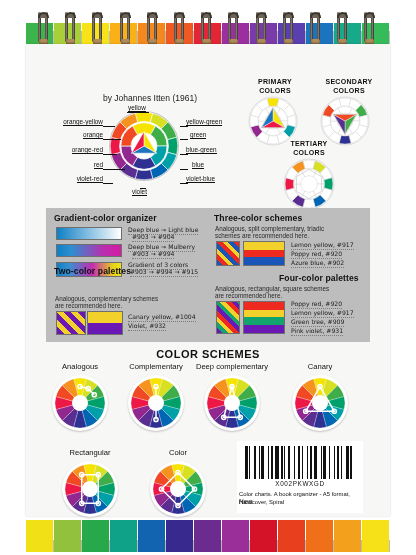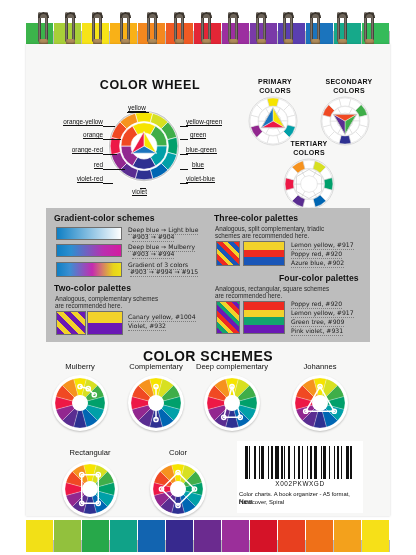--- a/index.html
+++ b/index.html
@@ -41,21 +41,21 @@
   .lead{position:absolute;height:1px;background:#111;}
 
   
   .panel{position:absolute;left:46px;top:208px;width:324px;height:134px;background:#bdbdbd;}
   .pan-h{position:absolute;font-size:8.6px;font-weight:bold;color:#111;letter-spacing:.1px;}
   .pan-note{position:absolute;font-size:6.3px;color:#2a2a2a;line-height:7.4px;}
   .sw{position:absolute;border:1px solid #6f6f6f;box-sizing:border-box;}
   .hand{position:absolute;font-size:6.1px;color:#1c1c1c;font-family:"DejaVu Sans",sans-serif;white-space:nowrap;border-bottom:1px dotted #7b7b7b;padding-bottom:1px;}
 
   
-  .cs-title{position:absolute;left:46px;top:348px;width:324px;text-align:center;font-weight:bold;font-size:14px;letter-spacing:.5px;color:#111;}
+  .cs-title{position:absolute;left:46px;top:348px;width:324px;text-align:center;font-weight:bold;font-size:11px;letter-spacing:.5px;color:#111;}
   .cs{position:absolute;}
   .cs .cap{position:absolute;top:0;left:50%;transform:translateX(-50%);font-size:7.6px;color:#111;white-space:nowrap;}
   .cs .disc{position:absolute;top:13px;left:0;width:56px;height:56px;border-radius:50%;background:#fff;box-shadow:0 1px 2px rgba(0,0,0,.22);}
   .cs .wl{position:absolute;left:3px;top:3px;width:50px;height:50px;border-radius:50%;overflow:hidden;}
   .cs .hub{position:absolute;left:20px;top:20px;width:16px;height:16px;border-radius:50%;background:#fff;}
   .ov{position:absolute;left:3px;top:3px;width:50px;height:50px;}
 
   
   .bc-box{position:absolute;left:237px;top:441px;width:126px;height:72px;background:#fff;}
   .bars{position:absolute;left:245px;top:446px;width:110px;height:33px;display:flex;align-items:stretch;}
@@ -163,21 +163,21 @@
           <i class="l"></i>
           <i class="r"></i>
           <b></b>
           <s></s>
         </div>
       </div>
   </div>
 
   <div class="page-face"></div>
 
-  <div class="wheel-title">COLOR WHEEL</div>
+  <div class="wheel-sub">by Johannes Itten (1961)</div>
 
   <div class="wheel" id="mainwheel" style="left:108px;top:110px;width:72px;height:72px;"><svg viewBox="0 0 100 100" width="100%" height="100%">
         <path d="M50 50 m-50 0 a50 50 0 1 0 100 0 a50 50 0 1 0 -100 0" fill="#ffffff"></path>
         <path d="M37.83550488018152 4.601486164413792 A47 47 0 0 1 62.164495119818476 4.601486164413792 L58.7998475334857 17.15852190617168 A34 34 0 0 0 41.20015246651429 17.15852190617168 Z" fill="#f6e400" stroke="#ffffff" stroke-width="0.8"></path>
         <path d="M62.164495119818476 4.601486164413792 A47 47 0 0 1 83.23401871576775 16.765981284232268 L74.04163056034261 25.958369439657385 A34 34 0 0 0 58.7998475334857 17.15852190617168 Z" fill="#d7e021" stroke="#ffffff" stroke-width="0.8"></path>
         <path d="M83.23401871576775 16.765981284232268 A47 47 0 0 1 95.39851383558621 37.835504880181524 L82.84147809382833 41.2001524665143 A34 34 0 0 0 74.04163056034261 25.958369439657385 Z" fill="#3fae49" stroke="#ffffff" stroke-width="0.8"></path>
         <path d="M95.39851383558621 37.835504880181524 A47 47 0 0 1 95.39851383558621 62.164495119818476 L82.84147809382833 58.7998475334857 A34 34 0 0 0 82.84147809382833 41.2001524665143 Z" fill="#00a06b" stroke="#ffffff" stroke-width="0.8"></path>
         <path d="M95.39851383558621 62.164495119818476 A47 47 0 0 1 83.23401871576775 83.23401871576773 L74.04163056034261 74.04163056034261 A34 34 0 0 0 82.84147809382833 58.7998475334857 Z" fill="#00a0a8" stroke="#ffffff" stroke-width="0.8"></path>
         <path d="M83.23401871576775 83.23401871576773 A47 47 0 0 1 62.164495119818476 95.39851383558621 L58.7998475334857 82.84147809382833 A34 34 0 0 0 74.04163056034261 74.04163056034261 Z" fill="#0066b3" stroke="#ffffff" stroke-width="0.8"></path>
         <path d="M62.164495119818476 95.39851383558621 A47 47 0 0 1 37.83550488018152 95.39851383558621 L41.20015246651429 82.84147809382833 A34 34 0 0 0 58.7998475334857 82.84147809382833 Z" fill="#2e3192" stroke="#ffffff" stroke-width="0.8"></path>
@@ -306,45 +306,45 @@
         <path d="M64.5 24.88526329025128 A29 29 0 0 1 79 50 L66 50 A16 16 0 0 0 58 36.143593539448986 Z" fill="#ffffff" stroke="#d5d5d5" stroke-width="1"></path>
         <path d="M79 50 A29 29 0 0 1 64.5 75.11473670974871 L58 63.856406460551014 A16 16 0 0 0 66 50 Z" fill="#ffffff" stroke="#d5d5d5" stroke-width="1"></path>
         <path d="M64.5 75.11473670974871 A29 29 0 0 1 35.50000000000001 75.11473670974873 L42 63.85640646055102 A16 16 0 0 0 58 63.856406460551014 Z" fill="#ffffff" stroke="#d5d5d5" stroke-width="1"></path>
         <path d="M35.50000000000001 75.11473670974873 A29 29 0 0 1 21 50 L34 50 A16 16 0 0 0 42 63.85640646055102 Z" fill="#ffffff" stroke="#d5d5d5" stroke-width="1"></path>
         <path d="M21 50 A29 29 0 0 1 35.499999999999986 24.885263290251288 L41.99999999999999 36.143593539448986 A16 16 0 0 0 34 50 Z" fill="#ffffff" stroke="#d5d5d5" stroke-width="1"></path>
         <path d="M50 22 L74.24871130596429 36 L74.24871130596429 64 L50 78 L25.751288694035715 64 L25.75128869403572 36 Z" fill="none" stroke="#c5c5c5" stroke-width="1.3"></path>
       </svg></div>
 
   <div class="panel"></div>
 
-  <div class="pan-h" style="left:54px;top:213px;">Gradient-color schemes</div>
+  <div class="pan-h" style="left:54px;top:213px;">Gradient-color organizer</div>
 
   <div class="sw" style="left:56px;top:227px;width:66px;height:13px;background:linear-gradient(90deg,#0f7fc4,#ffffff);"></div>
   <div class="hand" style="left:128px;top:226px;">Deep blue → Light blue</div>
   <div class="hand" style="left:132px;top:233px;">#903 → #904</div>
 
   <div class="sw" style="left:56px;top:244px;width:66px;height:13px;background:linear-gradient(90deg,#0f7fc4,#2d8fd0 22%,#b92fb0 72%,#d41ba0);"></div>
   <div class="hand" style="left:128px;top:243px;">Deep blue → Mulberry</div>
   <div class="hand" style="left:132px;top:250px;">#903 → #994</div>
 
   <div class="sw" style="left:56px;top:262px;width:66px;height:15px;background:linear-gradient(90deg,#0f7fc4,#3b8fd2 20%,#c42bb0 55%,#e7d41a 88%,#eee01a);"></div>
   <div class="hand" style="left:128px;top:261px;">Gradient of 3 colors</div>
   <div class="hand" style="left:130px;top:268px;">#903 → #994 → #915</div>
 
-  <div class="pan-h" style="left:54px;top:283px;">Two-color palettes</div>
+  <div class="pan-h" style="left:54px;top:266px;">Two-color palettes</div>
   <div class="pan-note" style="left:55px;top:295px;">
     <span>Analogous, complementary schemes</span><br>
     <span>are recommended here.</span>
   </div>
   <div class="sw" style="left:56px;top:311px;width:30px;height:24px;background:repeating-linear-gradient(45deg,#6a18b5 0 5px,#f2d22a 5px 10px);"></div>
   <div class="sw" style="left:87px;top:311px;width:36px;height:24px;background:linear-gradient(#f2d22a 0 50%,#6a18b5 50% 100%);"></div>
   <div class="hand" style="left:128px;top:313px;">Canary yellow, #1004</div>
   <div class="hand" style="left:128px;top:322px;">Violet, #932</div>
 
-  <div class="pan-h" style="left:214px;top:213px;">Three-color palettes</div>
+  <div class="pan-h" style="left:214px;top:213px;">Three-color schemes</div>
   <div class="pan-note" style="left:215px;top:225px;">
     <span>Analogous, split complementary, triadic</span><br>
     <span>schemes are recommended here.</span>
   </div>
   <div class="sw" style="left:216px;top:241px;width:24px;height:25px;background:repeating-linear-gradient(45deg,#1956b8 0 4px,#ee2a20 4px 8px,#f2d22a 8px 12px);"></div>
   <div class="sw" style="left:243px;top:241px;width:42px;height:25px;background:linear-gradient(#f2d22a 0 33.3%,#ee2a20 33.3% 66.6%,#1956b8 66.6% 100%);"></div>
   <div class="hand" style="left:291px;top:241px;">Lemon yellow, #917</div>
   <div class="hand" style="left:291px;top:250px;">Poppy red, #920</div>
   <div class="hand" style="left:291px;top:259px;">Azure blue, #902</div>
 
@@ -356,21 +356,21 @@
   <div class="sw" style="left:216px;top:301px;width:24px;height:33px;background:repeating-linear-gradient(45deg,#6a18b5 0 4px,#12a36e 4px 8px,#f2d22a 8px 12px,#ee2a20 12px 16px);"></div>
   <div class="sw" style="left:243px;top:301px;width:42px;height:33px;background:linear-gradient(#ee2a20 0 25%,#f2d22a 25% 50%,#12a36e 50% 75%,#6a18b5 75% 100%);"></div>
   <div class="hand" style="left:291px;top:300px;">Poppy red, #920</div>
   <div class="hand" style="left:291px;top:309px;">Lemon yellow, #917</div>
   <div class="hand" style="left:291px;top:318px;">Green tree, #909</div>
   <div class="hand" style="left:291px;top:327px;">Pink violet, #931</div>
 
   <div class="cs-title">COLOR SCHEMES</div>
   <div id="schemes">
       <div class="cs" style="left: 52px; top: 362px; width: 56px;">
-        <div class="cap">Mulberry</div>
+        <div class="cap">Analogous</div>
         <div class="disc">
           <div class="wl"><svg viewBox="0 0 100 100" width="100%" height="100%">
               <path d="M37.05904774487396 1.7037086855465873 A50 50 0 0 1 62.940952255126035 1.7037086855465873 L50 50 A0 0 0 0 0 50 50 Z" fill="#f6e400" stroke="#ffffff" stroke-width="0.5"></path>
               <path d="M62.940952255126035 1.7037086855465873 A50 50 0 0 1 85.35533905932738 14.64466094067263 L50 50 A0 0 0 0 0 50 50 Z" fill="#d7e021" stroke="#ffffff" stroke-width="0.5"></path>
               <path d="M85.35533905932738 14.64466094067263 A50 50 0 0 1 98.29629131445341 37.059047744873965 L50 50 A0 0 0 0 0 50 50 Z" fill="#3fae49" stroke="#ffffff" stroke-width="0.5"></path>
               <path d="M98.29629131445341 37.059047744873965 A50 50 0 0 1 98.29629131445341 62.940952255126035 L50 50 A0 0 0 0 0 50 50 Z" fill="#00a06b" stroke="#ffffff" stroke-width="0.5"></path>
               <path d="M98.29629131445341 62.940952255126035 A50 50 0 0 1 85.35533905932738 85.35533905932738 L50 50 A0 0 0 0 0 50 50 Z" fill="#00a0a8" stroke="#ffffff" stroke-width="0.5"></path>
               <path d="M85.35533905932738 85.35533905932738 A50 50 0 0 1 62.940952255126035 98.29629131445341 L50 50 A0 0 0 0 0 50 50 Z" fill="#0066b3" stroke="#ffffff" stroke-width="0.5"></path>
               <path d="M62.940952255126035 98.29629131445341 A50 50 0 0 1 37.05904774487396 98.29629131445341 L50 50 A0 0 0 0 0 50 50 Z" fill="#2e3192" stroke="#ffffff" stroke-width="0.5"></path>
               <path d="M37.05904774487396 98.29629131445341 A50 50 0 0 1 14.64466094067263 85.35533905932738 L50 50 A0 0 0 0 0 50 50 Z" fill="#5a2d91" stroke="#ffffff" stroke-width="0.5"></path>
@@ -433,21 +433,21 @@
           <div class="hub"></div>
           <svg viewBox="0 0 100 100" class="ov" width="50" height="50">
             <path d="M50 17 L66.5 78.57883832488648 L33.50000000000001 78.57883832488648 Z" fill="none" stroke="#ffffff" stroke-width="3"></path>
             <circle cx="50" cy="17" r="4.2" fill="none" stroke="#ffffff" stroke-width="3"></circle>
             <circle cx="66.5" cy="78.57883832488648" r="4.2" fill="none" stroke="#ffffff" stroke-width="3"></circle>
             <circle cx="33.50000000000001" cy="78.57883832488648" r="4.2" fill="none" stroke="#ffffff" stroke-width="3"></circle>
           </svg>
         </div>
       </div>
       <div class="cs" style="left: 292px; top: 362px; width: 56px;">
-        <div class="cap">Johannes</div>
+        <div class="cap">Canary</div>
         <div class="disc">
           <div class="wl"><svg viewBox="0 0 100 100" width="100%" height="100%">
               <path d="M37.05904774487396 1.7037086855465873 A50 50 0 0 1 62.940952255126035 1.7037086855465873 L50 50 A0 0 0 0 0 50 50 Z" fill="#f6e400" stroke="#ffffff" stroke-width="0.5"></path>
               <path d="M62.940952255126035 1.7037086855465873 A50 50 0 0 1 85.35533905932738 14.64466094067263 L50 50 A0 0 0 0 0 50 50 Z" fill="#d7e021" stroke="#ffffff" stroke-width="0.5"></path>
               <path d="M85.35533905932738 14.64466094067263 A50 50 0 0 1 98.29629131445341 37.059047744873965 L50 50 A0 0 0 0 0 50 50 Z" fill="#3fae49" stroke="#ffffff" stroke-width="0.5"></path>
               <path d="M98.29629131445341 37.059047744873965 A50 50 0 0 1 98.29629131445341 62.940952255126035 L50 50 A0 0 0 0 0 50 50 Z" fill="#00a06b" stroke="#ffffff" stroke-width="0.5"></path>
               <path d="M98.29629131445341 62.940952255126035 A50 50 0 0 1 85.35533905932738 85.35533905932738 L50 50 A0 0 0 0 0 50 50 Z" fill="#00a0a8" stroke="#ffffff" stroke-width="0.5"></path>
               <path d="M85.35533905932738 85.35533905932738 A50 50 0 0 1 62.940952255126035 98.29629131445341 L50 50 A0 0 0 0 0 50 50 Z" fill="#0066b3" stroke="#ffffff" stroke-width="0.5"></path>
               <path d="M62.940952255126035 98.29629131445341 A50 50 0 0 1 37.05904774487396 98.29629131445341 L50 50 A0 0 0 0 0 50 50 Z" fill="#2e3192" stroke="#ffffff" stroke-width="0.5"></path>
               <path d="M37.05904774487396 98.29629131445341 A50 50 0 0 1 14.64466094067263 85.35533905932738 L50 50 A0 0 0 0 0 50 50 Z" fill="#5a2d91" stroke="#ffffff" stroke-width="0.5"></path>

